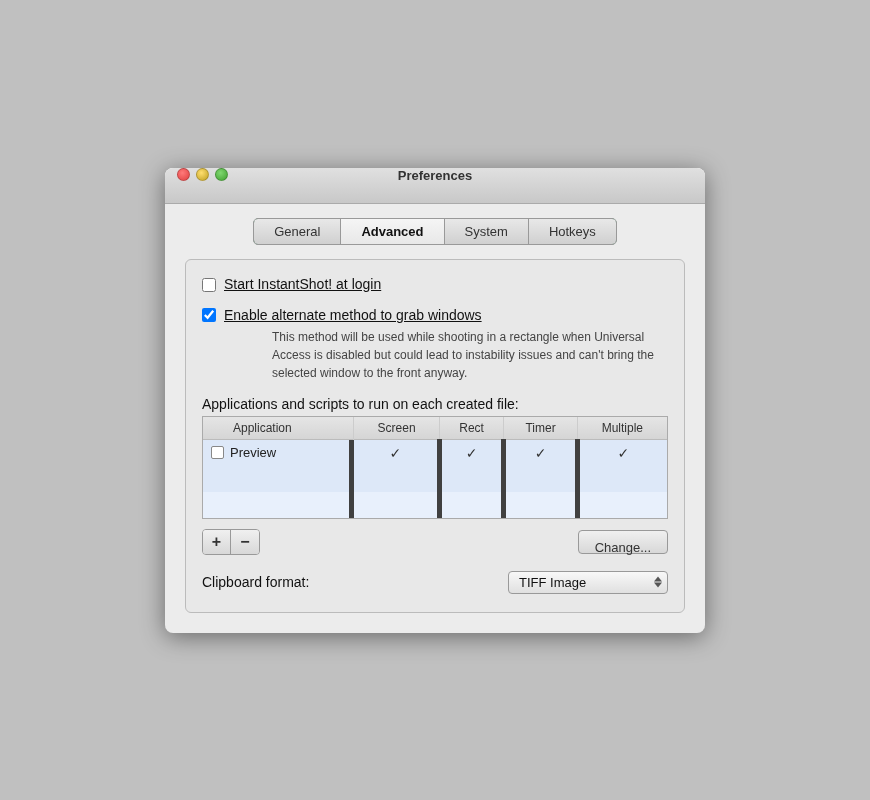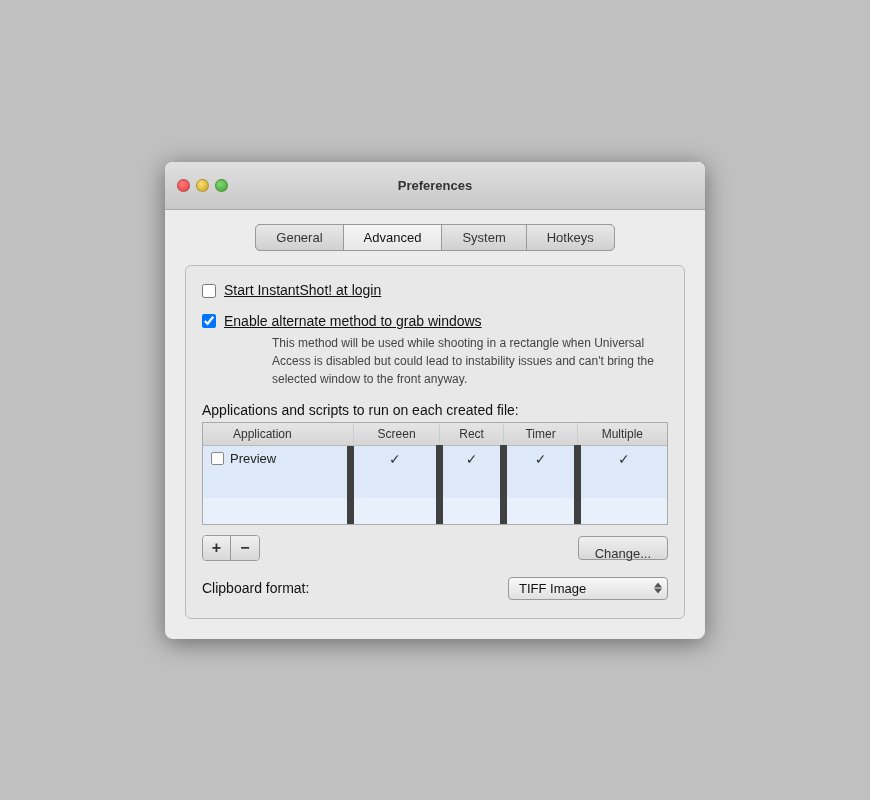--- a/index.html
+++ b/index.html
@@ -17,23 +17,23 @@
     .window {
       width: 540px;
       background: #ececec;
       border-radius: 8px;
       box-shadow: 0 4px 24px rgba(0,0,0,0.45), inset 0 1px 0 rgba(255,255,255,0.8);
       overflow: hidden;
     }
 
     .title-bar {
       background: linear-gradient(to bottom, #e0e0e0 0%, #c8c8c8 100%);
-      height: 48px;
-      display: flex;
-      align-items: center;
+      height: 36px;
+      display: flex;
+      align-items: flex-start;
       padding: 0 12px;
       border-bottom: 1px solid #aaa;
       position: relative;
     }
 
     .traffic-lights {
       display: flex;
       gap: 6px;
       align-items: center;
     }
@@ -84,21 +84,21 @@
       cursor: pointer;
       border-right: 1px solid #999;
       background: linear-gradient(to bottom, #e8e8e8, #d0d0d0);
       user-select: none;
     }
 
     .tab:last-child { border-right: none; }
 
     .tab.active {
       background: linear-gradient(to bottom, #f5f5f5, #e8e8e8);
-      font-weight: normal;
+      font-weight: bold;
       color: #111;
       padding-left: 20px;
     }
 
     
     .section {
       background: #e8e8e8;
       border: 1px solid #bbb;
       border-radius: 6px;
       padding: 16px 16px 18px;
@@ -184,21 +184,21 @@
 
     .app-table tbody tr:nth-child(even) {
       background: #e8f0fc;
     }
 
     .app-table tbody td {
       padding: 5px 8px;
       text-align: center;
       color: #222;
       font-size: 13px;
-      border-right: 7px solid #404040;
+      border-right: 5px solid #404040;
       height: 26px;
     }
 
     .app-table tbody td:first-child {
       text-align: left;
       display: flex;
       align-items: center;
       gap: 6px;
     }
 

